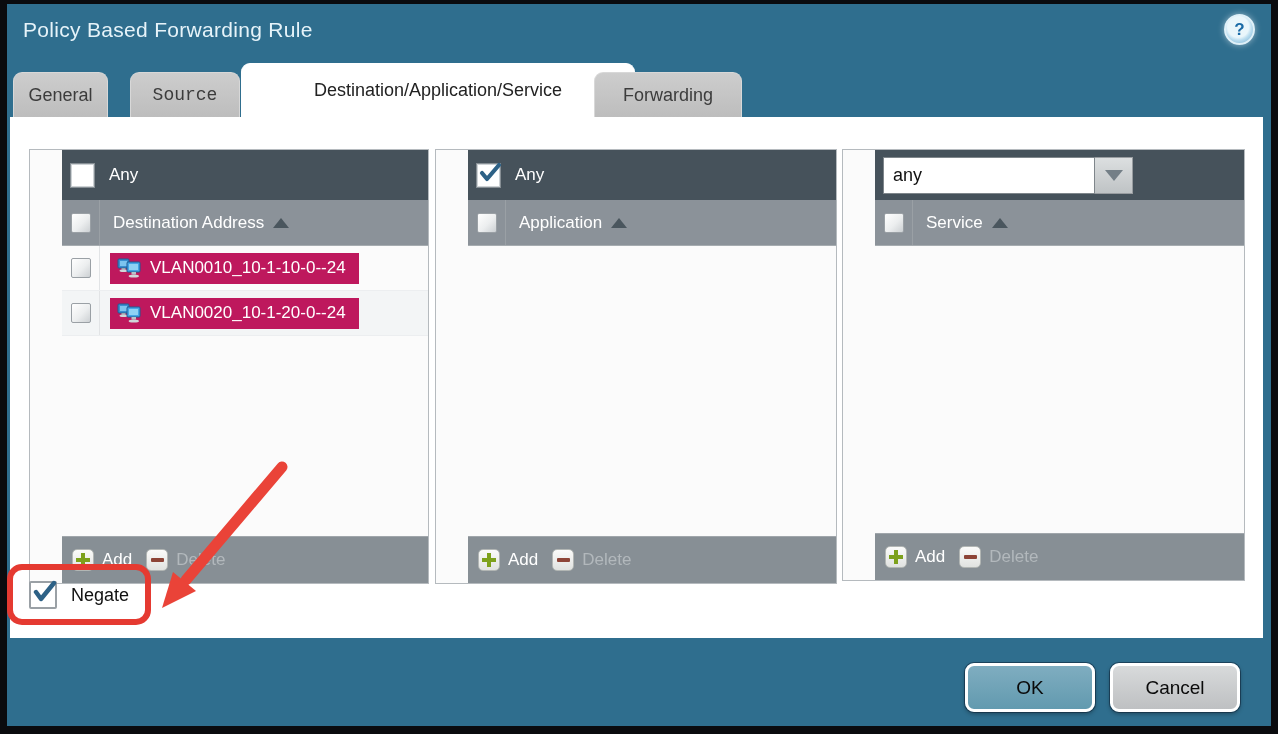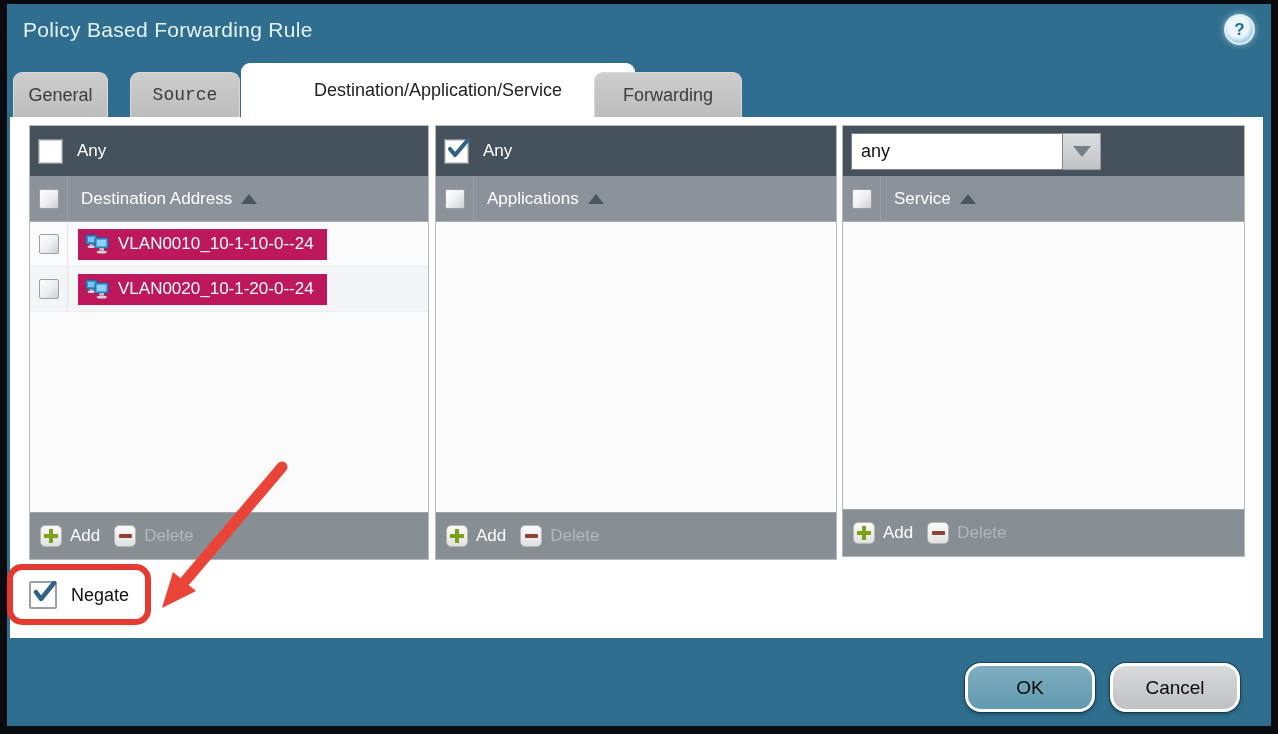--- a/index.html
+++ b/index.html
@@ -15,22 +15,22 @@
     color:#1a6aa6;font-size:17px;font-weight:bold;cursor:pointer;}
 
   .tab{position:absolute;height:45px;top:68px;border-radius:9px 9px 0 0;
     background:linear-gradient(#cdcdcd,#bdbdbd);border:1px solid #d8d8d8;border-bottom:none;
     display:flex;align-items:center;justify-content:center;font-size:18px;color:#3c3c3c;
     box-sizing:border-box;cursor:pointer;}
   .tab.active{top:59px;height:54px;background:#ffffff;color:#222;border-color:#fff;}
 
   .panel{position:absolute;left:3px;top:113px;width:1253px;height:521px;background:#ffffff;}
 
-  .col{position:absolute;top:8px;display:flex;flex-direction:column;
-    border:1px solid #b5babe;box-sizing:border-box;background:#fbfbfb;}
+  .col{position:absolute;top:32px;display:flex;flex-direction:column;
+    border:1px solid #b5babe;box-sizing:border-box;background:#fbfbfb;padding-left:32px;}
   .col-anyhdr{height:50px;background:#46525b;display:flex;align-items:center;padding-left:9px;flex:0 0 auto;}
   .any-label{color:#fff;font-size:17px;margin-left:15px;}
   .col-subhdr{height:45px;background:#8b9299;display:flex;align-items:center;flex:0 0 auto;border-bottom:1px solid #a6acb0;}
   .sub-cb-cell{width:37px;align-self:stretch;display:flex;align-items:center;justify-content:center;border-right:1px solid #9aa0a5;flex:0 0 auto;}
   .sub-label{color:#fff;font-size:17px;margin-left:13px;cursor:pointer;}
   .sort-asc{width:0;height:0;border-left:8px solid transparent;border-right:8px solid transparent;border-bottom:10px solid #4a565e;margin-left:9px;}
   .col-list{flex:1 1 auto;background:#fbfbfb;overflow:hidden;}
   .col-footer{height:46px;background:#878f95;border-top:1px solid #a0a6ab;display:flex;align-items:center;gap:14px;padding-left:10px;flex:0 0 auto;}
 
   .cbw{position:relative;width:21px;height:21px;background:#fff;border:1px solid #cdd2d5;
@@ -62,21 +62,21 @@
   .tri-down{width:0;height:0;border-left:9px solid transparent;border-right:9px solid transparent;border-top:11px solid #747f87;}
 
   .negate-row{position:absolute;left:19px;top:464px;display:flex;align-items:center;gap:14px;z-index:3;}
   .negate-cb{position:relative;width:24px;height:24px;background:#fff;border:2px solid #9aa0a5;border-radius:2px;cursor:pointer;}
   .negate-cb svg{position:absolute;left:-1px;top:-4px;}
   .negate-label{font-size:18px;color:#111;}
   .red-box{position:absolute;left:-3px;top:447px;width:144px;height:61px;border:6px solid #e53a31;
     border-radius:15px;box-sizing:border-box;z-index:4;pointer-events:none;}
   .arrow-svg{position:absolute;left:130px;top:330px;z-index:4;pointer-events:none;}
 
-  .dlg-btn{position:absolute;top:659px;width:130px;height:49px;border:3px solid #ffffff;border-radius:16px;
+  .dlg-btn{position:absolute;top:659px;width:130px;height:49px;border:3px solid #ffffff;border-radius:9px;
     display:flex;align-items:center;justify-content:center;font-size:19px;color:#0a0a0a;box-sizing:border-box;
     box-shadow:0 0 0 1px rgba(15,35,55,.55),0 2px 4px rgba(0,0,0,.35);cursor:pointer;}
   .btn-ok{left:958px;background:linear-gradient(#7fadc0,#629aaf);}
   .btn-cancel{left:1103px;background:linear-gradient(#d8dadb,#bec0c2);}
 </style>
 </head>
 <body>
 
 <div class="screen">
   <div class="dialog">
@@ -163,21 +163,21 @@
             <svg width="25" height="23" viewBox="0 0 25 23">
               <path d="M5 12 L10 18 L22 4" fill="none" stroke="#2d6186" stroke-width="4.2" stroke-linecap="round" stroke-linejoin="round"></path>
             </svg>
           </span>
           <span class="any-label">Any</span>
         </div>
         <div class="col-subhdr">
           <span class="sub-cb-cell">
               <span class="cb3d"></span>
             </span>
-          <span class="sub-label">Applications</span>
+          <span class="sub-label">Application</span>
           <span class="sort-asc"></span>
         </div>
         <div class="col-list"></div>
         <div class="col-footer">
           <span class="footer-btn">
             <span class="icon-sq">
                 <span class="plus"></span>
               </span>
             <span>Add</span>
           </span>

